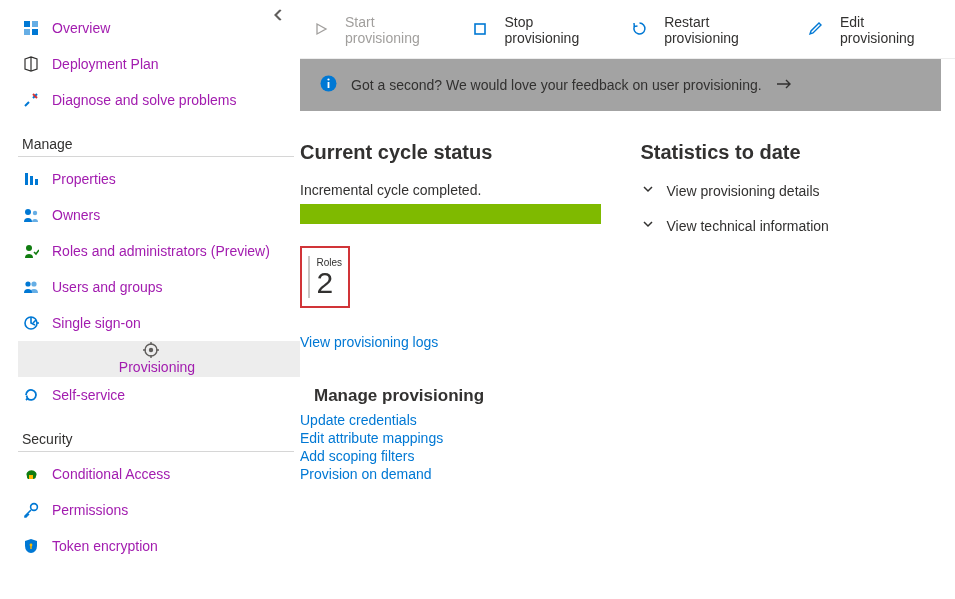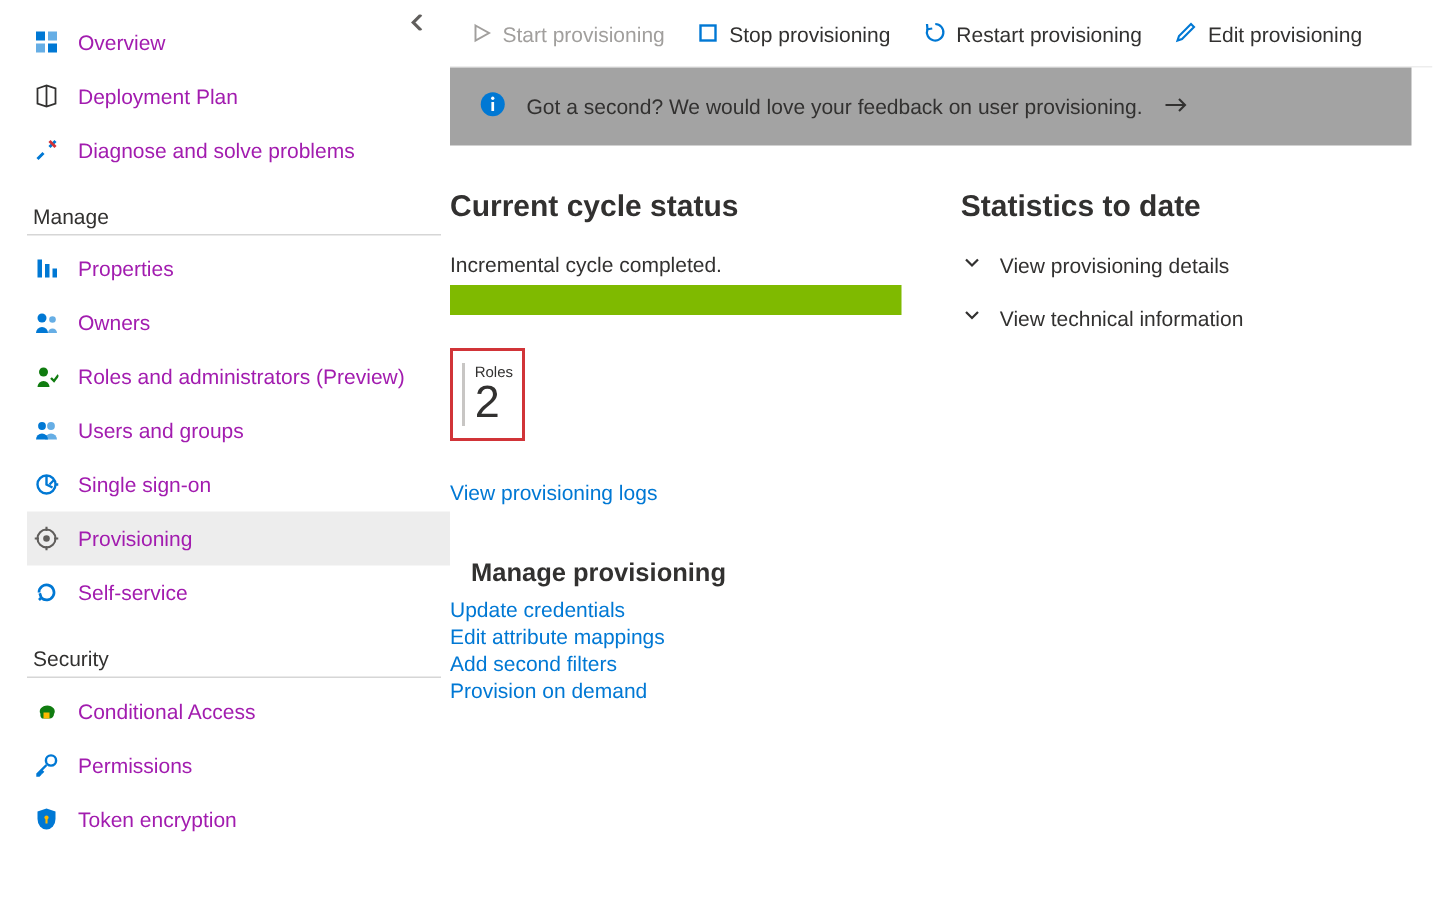--- a/index.html
+++ b/index.html
@@ -26,21 +26,21 @@
       color: #605e5c;
       cursor: pointer;
     }
     .nav-item {
       display: flex;
       align-items: center;
       height: 36px;
       padding: 0 8px 0 4px;
       cursor: pointer;
     }
-    .nav-item.active { background: #ededed; }
+    .nav-item.active { background: #ededed; flex-direction: column; }
     .nav-item .icon {
       width: 18px; height: 18px;
       margin-right: 12px;
       display: inline-flex; align-items: center; justify-content: center;
       flex: 0 0 18px;
     }
     .nav-item .label { color: #a21caf; font-size: 14px; }
     .section-header {
       font-size: 14px;
       color: #323130;
@@ -58,21 +58,21 @@
     }
     .toolbar {
       display: flex;
       gap: 22px;
       padding: 14px 14px 12px 14px;
       border-bottom: 1px solid #ededed;
       align-items: center;
     }
     .toolbar .tbtn {
       display: inline-flex; align-items: center;
-      gap: 7px;
+      gap: 17px;
       font-size: 14px;
       cursor: pointer;
     }
     .toolbar .tbtn.disabled { color: #a19f9d; cursor: default; }
     .feedback-banner {
       background: #a3a3a3;
       margin: 0 14px 0 0;
       padding: 16px 20px;
       display: flex;
       align-items: center;
@@ -331,21 +331,21 @@
           </div>
         </div>
         <div class="link-block">
           <span class="link">View provisioning logs</span>
         </div>
         <div class="manage-block">
           <div class="h3">Manage provisioning</div>
           <div id="manage-links">
               <span class="link">Update credentials</span>
               <span class="link">Edit attribute mappings</span>
-              <span class="link">Add second filters</span>
+              <span class="link">Add scoping filters</span>
               <span class="link">Provision on demand</span>
             </div>
         </div>
       </div>
 
       <div class="col">
         <div class="h2">Statistics to date</div>
         <div class="expand-row">
           <span class="icon">
             <svg width="14" height="14" viewBox="0 0 14 14">

